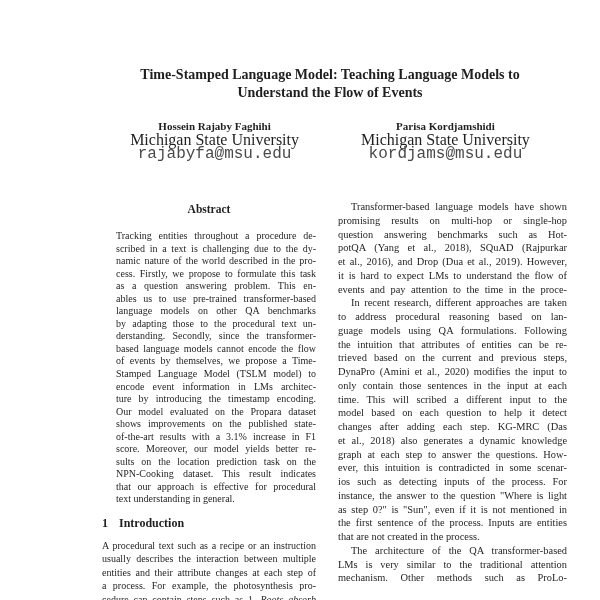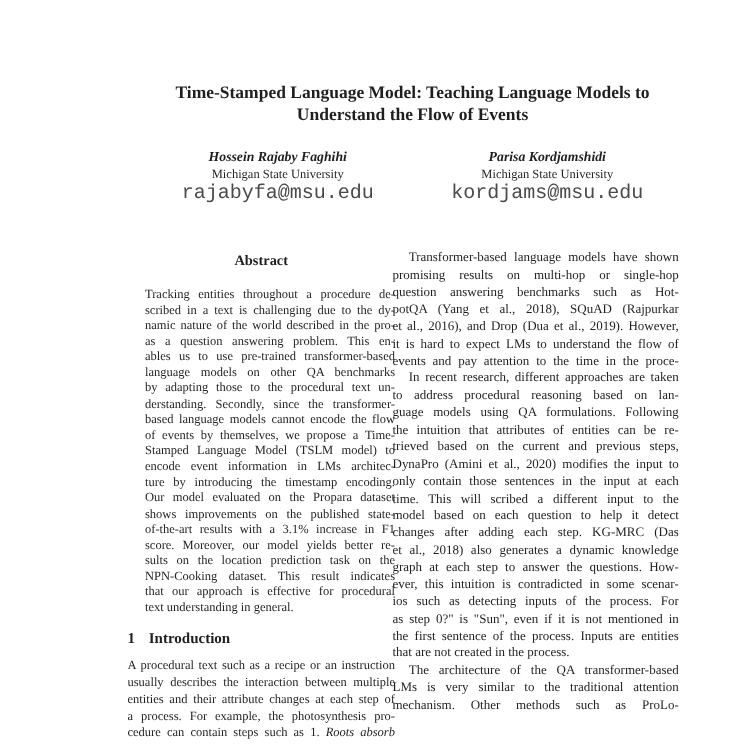--- a/index.html
+++ b/index.html
@@ -22,28 +22,28 @@
     position:absolute;top:66px;left:72px;width:456px;
     text-align:center;
     font-size:14px;font-weight:bold;line-height:17.5px;
   }
   .title-inner{width:430px;margin:0 auto;}
   .authors{
     position:absolute;top:119px;left:72px;width:456px;
     display:flex;justify-content:center;gap:62px;
   }
   .author{text-align:center;min-width:130px;}
-  .a-name{font-size:11px;font-weight:bold;line-height:14px;font-style:italic;}
-  .a-affil{font-size:10px;line-height:13.5px;}
+  .a-name{font-size:11px;font-weight:bold;line-height:14px;}
+  .a-affil{font-size:16px;line-height:13.5px;}
   .a-email{
     font-family:"Liberation Mono", monospace;
     font-size:16px;line-height:15px;color:var(--email);
   }
   .col-left{position:absolute;left:72px;top:202px;width:214px;}
-  .col-right{position:absolute;left:284px;top:200px;width:229px;}
+  .col-right{position:absolute;left:308px;top:200px;width:229px;}
   .abs-heading{
     text-align:center;font-size:11.5px;font-weight:bold;line-height:14px;
     margin-bottom:14px;
   }
   .abstract-body{margin-left:14px;width:200px;}
   .abstract-body .ln{font-size:10px;line-height:12.55px;}
   .sec-heading{
     margin-top:10px;font-size:12px;font-weight:bold;line-height:14px;
   }
   .sec-num{display:inline-block;margin-right:11px;}
@@ -81,20 +81,21 @@
       <div class="a-email">kordjams@msu.edu</div>
     </div>
   </div>
 
   <div class="col-left">
     <div class="abs-heading">Abstract</div>
     <div class="abstract-body" id="abstract-body">
         <div class="ln">Tracking entities throughout a procedure de-</div>
         <div class="ln">scribed in a text is challenging due to the dy-</div>
         <div class="ln">namic nature of the world described in the pro-</div>
+        <div class="ln">cess. Firstly, we propose to formulate this task</div>
         <div class="ln">as a question answering problem. This en-</div>
         <div class="ln">ables us to use pre-trained transformer-based</div>
         <div class="ln">language models on other QA benchmarks</div>
         <div class="ln">by adapting those to the procedural text un-</div>
         <div class="ln">derstanding. Secondly, since the transformer-</div>
         <div class="ln">based language models cannot encode the flow</div>
         <div class="ln">of events by themselves, we propose a Time-</div>
         <div class="ln">Stamped Language Model (TSLM model) to</div>
         <div class="ln">encode event information in LMs architec-</div>
         <div class="ln">ture by introducing the timestamp encoding.</div>
@@ -137,20 +138,21 @@
         <div class="ln">trieved based on the current and previous steps,</div>
         <div class="ln">DynaPro (Amini et al., 2020) modifies the input to</div>
         <div class="ln">only contain those sentences in the input at each</div>
         <div class="ln">time. This will scribed a different input to the</div>
         <div class="ln">model based on each question to help it detect</div>
         <div class="ln">changes after adding each step. KG-MRC (Das</div>
         <div class="ln">et al., 2018) also generates a dynamic knowledge</div>
         <div class="ln">graph at each step to answer the questions. How-</div>
         <div class="ln">ever, this intuition is contradicted in some scenar-</div>
         <div class="ln">ios such as detecting inputs of the process. For</div>
+        <div class="ln">instance, the answer to the question "Where is light</div>
         <div class="ln">as step 0?" is "Sun", even if it is not mentioned in</div>
         <div class="ln">the first sentence of the process. Inputs are entities</div>
         <div class="ln ln-last">that are not created in the process.</div>
       </div>
       <div class="para">
         <div class="ln ln-indent">The architecture of the QA transformer-based</div>
         <div class="ln">LMs is very similar to the traditional attention</div>
         <div class="ln">mechanism. Other methods such as ProLo-</div>
       </div>
     </div>

